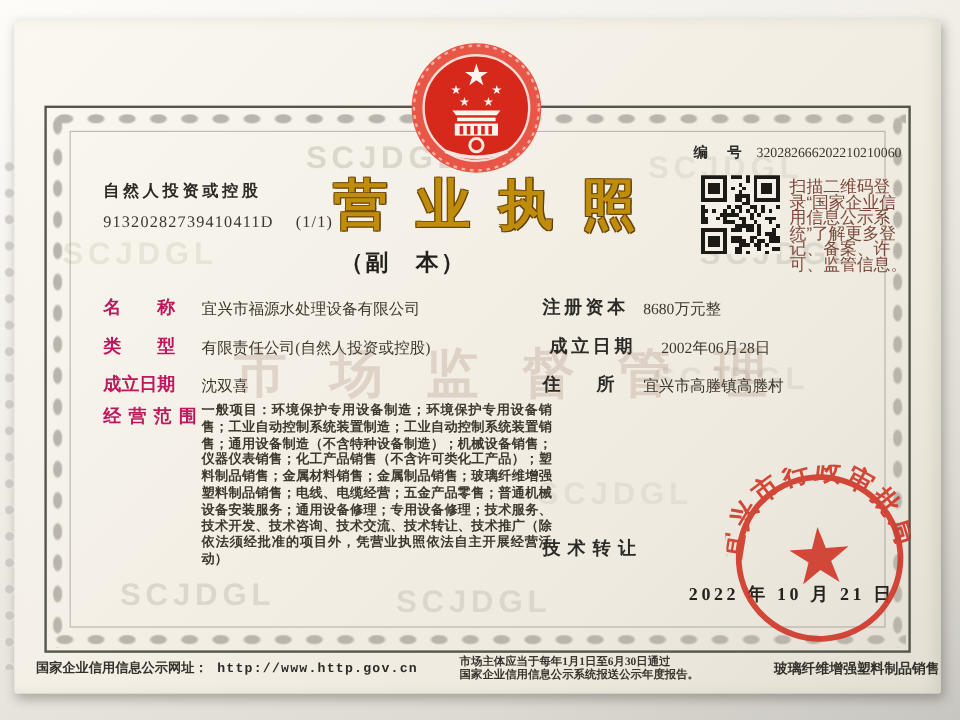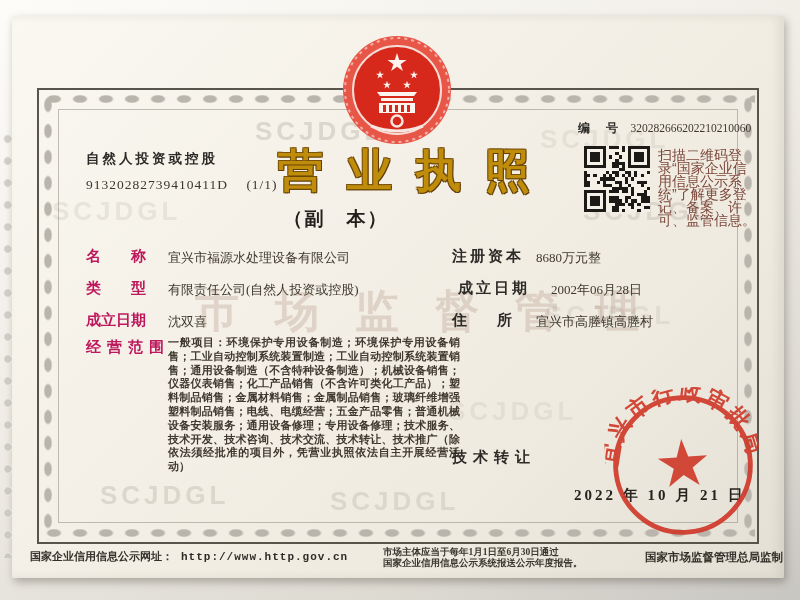--- a/index.html
+++ b/index.html
@@ -303,15 +303,15 @@
   </div>
 
   <div class="footer">
     <div class="f-left">
       <span>国家企业信用信息公示网址：</span><span class="f-url">http://www.http.gov.cn</span>
     </div>
     <div class="f-mid">
       <div>市场主体应当于每年1月1日至6月30日通过</div>
       <div>国家企业信用信息公示系统报送公示年度报告。</div>
     </div>
-    <div class="f-right">国家市场监督管理总局监制</div>
+    <div class="f-right">玻璃纤维增强塑料制品销售</div>
   </div>
 </div>
 
 </body></html>

